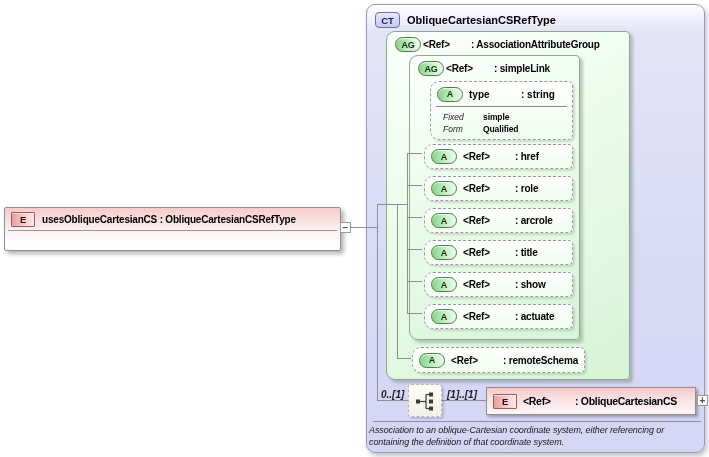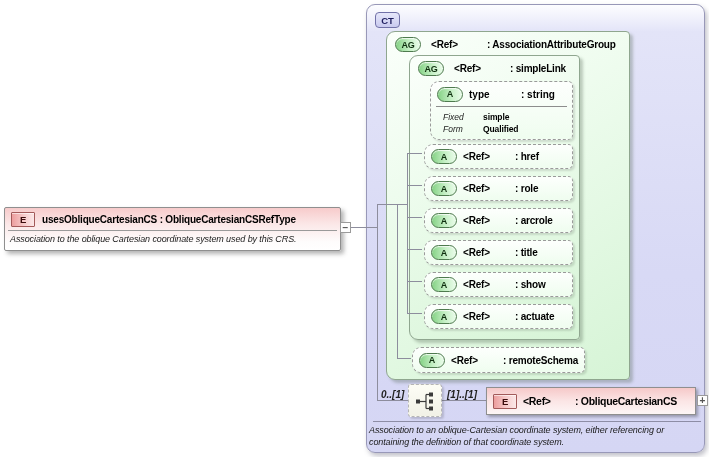--- a/index.html
+++ b/index.html
@@ -70,21 +70,21 @@
     position:absolute; left:8px; top:7px; display:flex; align-items:center; gap:7px;
     font-weight:bold; font-size:11px; white-space:nowrap;
   }
   
   .gbox {
     position:absolute; border:1px solid #8fa68f; border-radius:9px 4px 4px 9px;
     background:linear-gradient(150deg,#fbfffb 0%,#eafbea 45%,#d6f4d6 100%);
     box-shadow:3px 3px 3px rgba(70,90,70,0.3);
   }
   .ghead {
-    position:absolute; left:8px; top:5px; display:flex; align-items:center; gap:10px;
+    position:absolute; left:8px; top:5px; display:flex; align-items:center; gap:2px;
     font-weight:bold; font-size:10px; letter-spacing:-0.2px; white-space:nowrap;
   }
   .ref-col { display:inline-block; width:46px; }
   
   .attr-row {
     position:absolute; border:1px dashed #9a9a9a; border-radius:9px 5px 5px 9px;
     background:linear-gradient(180deg,#fdfffd 0%,#effdef 100%);
     display:flex; align-items:center; gap:6px; padding-left:6px;
     font-weight:bold; font-size:10px; letter-spacing:-0.2px; white-space:nowrap;
     box-shadow:2px 2px 2px rgba(0,0,0,0.12); z-index:5;
@@ -131,21 +131,20 @@
 <body>
 
 <div class="stage">
 
   <div class="left-elem">
     <div class="elem-head">
       <span class="badge badge-e">E</span>
       <span>usesObliqueCartesianCS : ObliqueCartesianCSRefType</span>
     </div>
     <div class="divider"></div>
-    <div class="annotation">Association to the oblique Cartesian coordinate system used by this CRS.</div>
   </div>
 
   <div class="toggle" style="left:340px; top:222px;">−</div>
 
   <div class="line" style="left:351px; top:227px; width:26px; height:1px;"></div>
   <div class="line" style="left:377px; top:204px; width:1px; height:197px;"></div>
   <div class="line" style="left:377px; top:204px; width:31px; height:1px;"></div>
   <div class="line" style="left:397px; top:204px; width:1px; height:155px;"></div>
   <div class="line" style="left:397px; top:358px; width:14px; height:1px;"></div>
   <div class="line" style="left:407px; top:153px; width:1px; height:161px;"></div>
@@ -154,20 +153,21 @@
   <div class="line" style="left:407px; top:217px; width:15px; height:1px;"></div>
   <div class="line" style="left:407px; top:249px; width:15px; height:1px;"></div>
   <div class="line" style="left:407px; top:281px; width:15px; height:1px;"></div>
   <div class="line" style="left:407px; top:313px; width:15px; height:1px;"></div>
   <div class="line" style="left:377px; top:400px; width:31px; height:1px;"></div>
   <div class="line" style="left:441px; top:400px; width:45px; height:1px;"></div>
 
   <div class="ct-box">
     <div class="ct-head">
       <span class="badge badge-ct">CT</span>
+      <span>ObliqueCartesianCSRefType</span>
     </div>
 
     <div class="gbox" style="left:19px; top:26px; width:244px; height:349px;">
       <div class="ghead">
         <span class="badge badge-ag">AG</span>
         <span class="ref-col">&lt;Ref&gt;</span>
         <span>: AssociationAttributeGroup</span>
       </div>
 
       <div class="gbox" style="left:22px; top:23px; width:171px; height:285px;">

